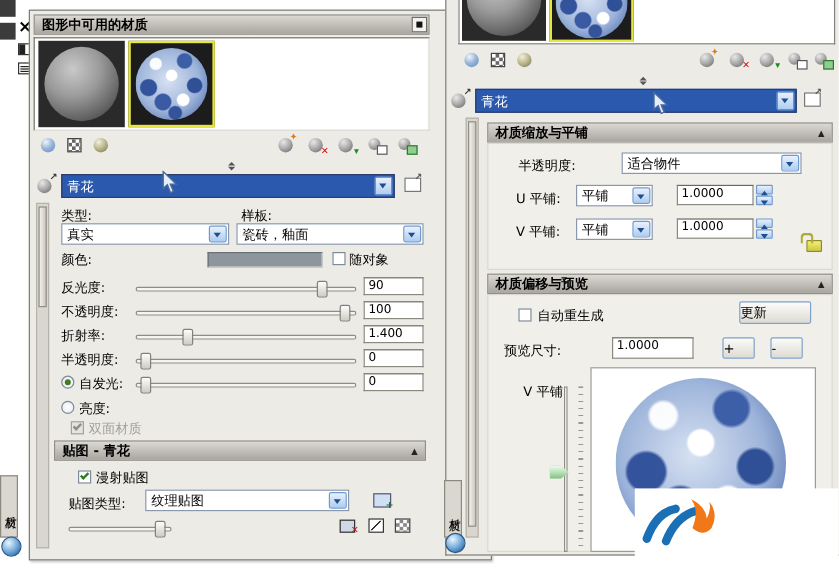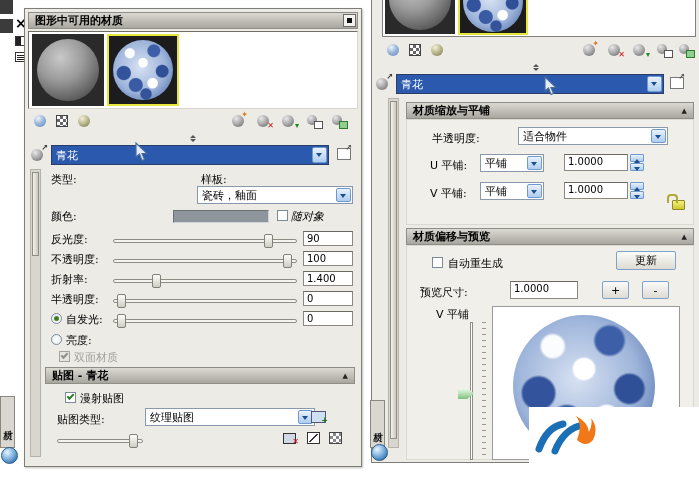--- a/index.html
+++ b/index.html
@@ -46,21 +46,21 @@
   .ball{position:absolute;left:1px;top:2px;width:12px;height:12px;border-radius:50%;}
   .ball.b1{background:radial-gradient(circle at 35% 28%,#f0f6fd,#9cb8d8 45%,#5a86c2);}
   .ball.b2{background:radial-gradient(circle at 35% 28%,#f2f0da,#b8b48a 50%,#73714c);}
   .ball.bg{background:radial-gradient(circle at 35% 28%,#e8e8e8,#a8a8a8 50%,#606060);}
   .checker{position:absolute;left:1px;top:2px;width:12px;height:12px;border:1px solid #444;box-sizing:border-box;
            background:repeating-conic-gradient(#666 0 25%,#fff 0 50%);background-size:6px 6px;}
   .badge{position:absolute;font-size:8px;font-weight:bold;line-height:1;}
   .sb{position:absolute;background:#d9d6cf;border:1px solid #b5b2aa;box-sizing:border-box;}
   .sb .th{position:absolute;left:1px;right:1px;background:linear-gradient(90deg,#f4f2ec,#ccc8bf);border:1px solid #908d85;box-sizing:border-box;}
   .btn{position:absolute;background:linear-gradient(#fbfbf9,#dedbd2);border:1px solid #7da2ce;border-radius:2px;
-       display:flex;align-items:center;justify-content:center;font-size:11px;box-sizing:border-box;cursor:default;}
+       display:flex;align-items:center;justify-content:flex-start;font-size:11px;box-sizing:border-box;cursor:default;}
   .splitter{position:absolute;width:24px;height:9px;display:flex;flex-direction:column;align-items:center;justify-content:center;gap:1px;}
   .splitter i{display:block;width:0;height:0;border:3px solid transparent;}
   .splitter i.up{border-bottom:3px solid #555;}
   .splitter i.dn{border-top:3px solid #555;}
   .vtab{position:absolute;background:#dad7d1;border:1px solid #8a887f;writing-mode:vertical-rl;text-orientation:upright;
         font-size:10px;display:flex;align-items:center;justify-content:center;box-sizing:border-box;}
   .globe{position:absolute;width:17px;height:17px;border-radius:50%;border:1px solid #2a5a86;box-sizing:border-box;
          background:radial-gradient(circle at 35% 30%,#eaf5ff,#7fb3e0 45%,#3a76b0 80%,#27557e);}
   .lockbody{position:absolute;width:11px;height:8px;border-radius:1px;background:linear-gradient(#f4f07c,#cfc832);border:1px solid #8f8a28;}
   .lockbody:before{content:"";position:absolute;left:-6px;top:-7px;width:7px;height:7px;border:2px solid #b0a838;border-bottom:none;border-radius:4px 4px 0 0;}
@@ -90,21 +90,21 @@
     <div class="abs" style="left:0;top:0;width:5px;height:8px;background:#222;"></div>
   </div>
   <div class="abs miniwin" style="left:15px;top:52px;">
     <div class="abs" style="left:1px;top:2px;width:8px;height:1px;background:#222;box-shadow:0 2px 0 #222,0 4px 0 #222;"></div>
   </div>
   <div class="vtab" style="left:0;top:396px;width:15px;height:52px;">
       <span>材质</span>
     </div>
   <div class="globe" style="left:1px;top:447px;"></div>
 
-  <div class="panel" style="left:24px;top:8px;width:336px;height:457px;">
+  <div class="panel" style="left:24px;top:8px;width:336px;height:457px;padding-left:48px;">
 
     <div class="hdr" style="left:3px;top:3px;width:330px;height:17px;">
       <span>图形中可用的材质</span>
     </div>
     <div class="abs" style="left:318px;top:5px;width:13px;height:13px;background:#f4f2ee;border:1px solid #6c6a64;box-sizing:border-box;">
       <div class="abs" style="left:3px;top:3px;width:5px;height:5px;background:#111;"></div>
     </div>
 
     <div class="abs sunken" style="left:3px;top:22px;width:330px;height:78px;background:#fff;">
       <div class="abs" style="left:3px;top:2px;width:72px;height:72px;background:#2a2a2a;">
@@ -162,29 +162,33 @@
     <div class="abs miniwin" style="left:312px;top:139px;width:14px;height:12px;border-color:#777;">
       <span class="badge" style="right:-2px;top:-5px;color:#555;">↗</span>
     </div>
 
     <div class="sb" style="left:5px;top:160px;width:11px;height:288px;">
       <div class="th" style="top:2px;height:84px;"></div>
     </div>
 
     <span class="lbl" style="left:26px;top:163px;">类型:</span>
     <span class="lbl" style="left:176px;top:163px;">样板:</span>
+    <div class="combo" style="left:26px;top:177px;width:140px;height:18px;">
+      <span>真实</span>
+      <span class="dd"></span>
+    </div>
     <div class="combo" style="left:172px;top:177px;width:156px;height:18px;">
       <span>瓷砖，釉面</span>
       <span class="dd"></span>
     </div>
 
     <span class="lbl" style="left:26px;top:200px;">颜色:</span>
     <div class="abs" style="left:148px;top:201px;width:96px;height:13px;background:#8e959d;border:1px solid #6a7078;border-bottom-color:#cfd4da;border-right-color:#cfd4da;box-sizing:border-box;"></div>
     <div class="cb" style="left:252px;top:201px;"></div>
-    <span class="lbl" style="left:266px;top:200px;font-style:italic;">随对象</span>
+    <span class="lbl" style="left:266px;top:200px;">随对象</span>
 
     <span class="lbl" style="left:26px;top:223px;">反光度:</span>
     <div class="track" style="left:88px;top:230px;width:184px;">
         <div class="thumbh" style="left:150px;"></div>
       </div>
     <div class="valbox" style="left:278px;top:222px;width:50px;height:15px;"><span>90</span></div>
 
     <span class="lbl" style="left:26px;top:243px;">不透明度:</span>
     <div class="track" style="left:88px;top:250px;width:184px;">
         <div class="thumbh" style="left:169px;"></div>
@@ -218,21 +222,21 @@
 
     <div class="hdr" style="left:20px;top:358px;width:310px;height:17px;">
       <span>贴图 - 青花</span>
       <span class="tri">▲</span>
     </div>
 
     <div class="cb on" style="left:40px;top:383px;"></div>
     <span class="lbl" style="left:55px;top:382px;">漫射贴图</span>
 
     <span class="lbl" style="left:32px;top:403px;">贴图类型:</span>
-    <div class="combo" style="left:120px;top:399px;width:170px;height:18px;">
+    <div class="combo" style="left:96px;top:399px;width:170px;height:18px;">
       <span>纹理贴图</span>
       <span class="dd"></span>
     </div>
     <div class="abs miniwin" style="left:286px;top:402px;width:15px;height:12px;background:#cfe0f2;border-color:#557;">
       <span class="badge" style="right:-3px;bottom:-3px;color:#1f7a1f;">+</span>
     </div>
 
     <div class="track" style="left:32px;top:430px;width:86px;">
         <div class="thumbh" style="left:71px;"></div>
       </div>
@@ -358,21 +362,21 @@
 
     <span class="lbl" style="left:48px;top:285px;">预览尺寸:</span>
     <div class="valbox" style="left:138px;top:281px;width:68px;height:18px;"><span>1.0000</span></div>
     <div class="btn" style="left:230px;top:281px;width:27px;height:18px;">
         <span>+</span>
       </div>
     <div class="btn" style="left:270px;top:281px;width:27px;height:18px;">
         <span>-</span>
       </div>
 
-    <span class="lbl" style="left:64px;top:307px;text-align:center;">V 平铺</span>
+    <span class="lbl" style="left:64px;top:319px;text-align:center;">V 平铺</span>
     <div class="abs" style="left:98px;top:322px;width:3px;height:138px;background:#fff;border:1px solid #908d85;box-sizing:border-box;"></div>
     <div class="ticks" style="left:110px;top:322px;height:138px;"></div>
     <div class="vhandle" style="left:86px;top:388px;"></div>
 
     <div class="abs" style="left:120px;top:306px;width:188px;height:154px;background:#fff;border:1px solid #9a9a9a;box-sizing:border-box;overflow:hidden;">
       <div class="porc abs" style="left:20px;top:8px;width:142px;height:142px;"></div>
     </div>
   </div>
 
   <div class="vtab" style="left:370px;top:400px;width:15px;height:48px;">

